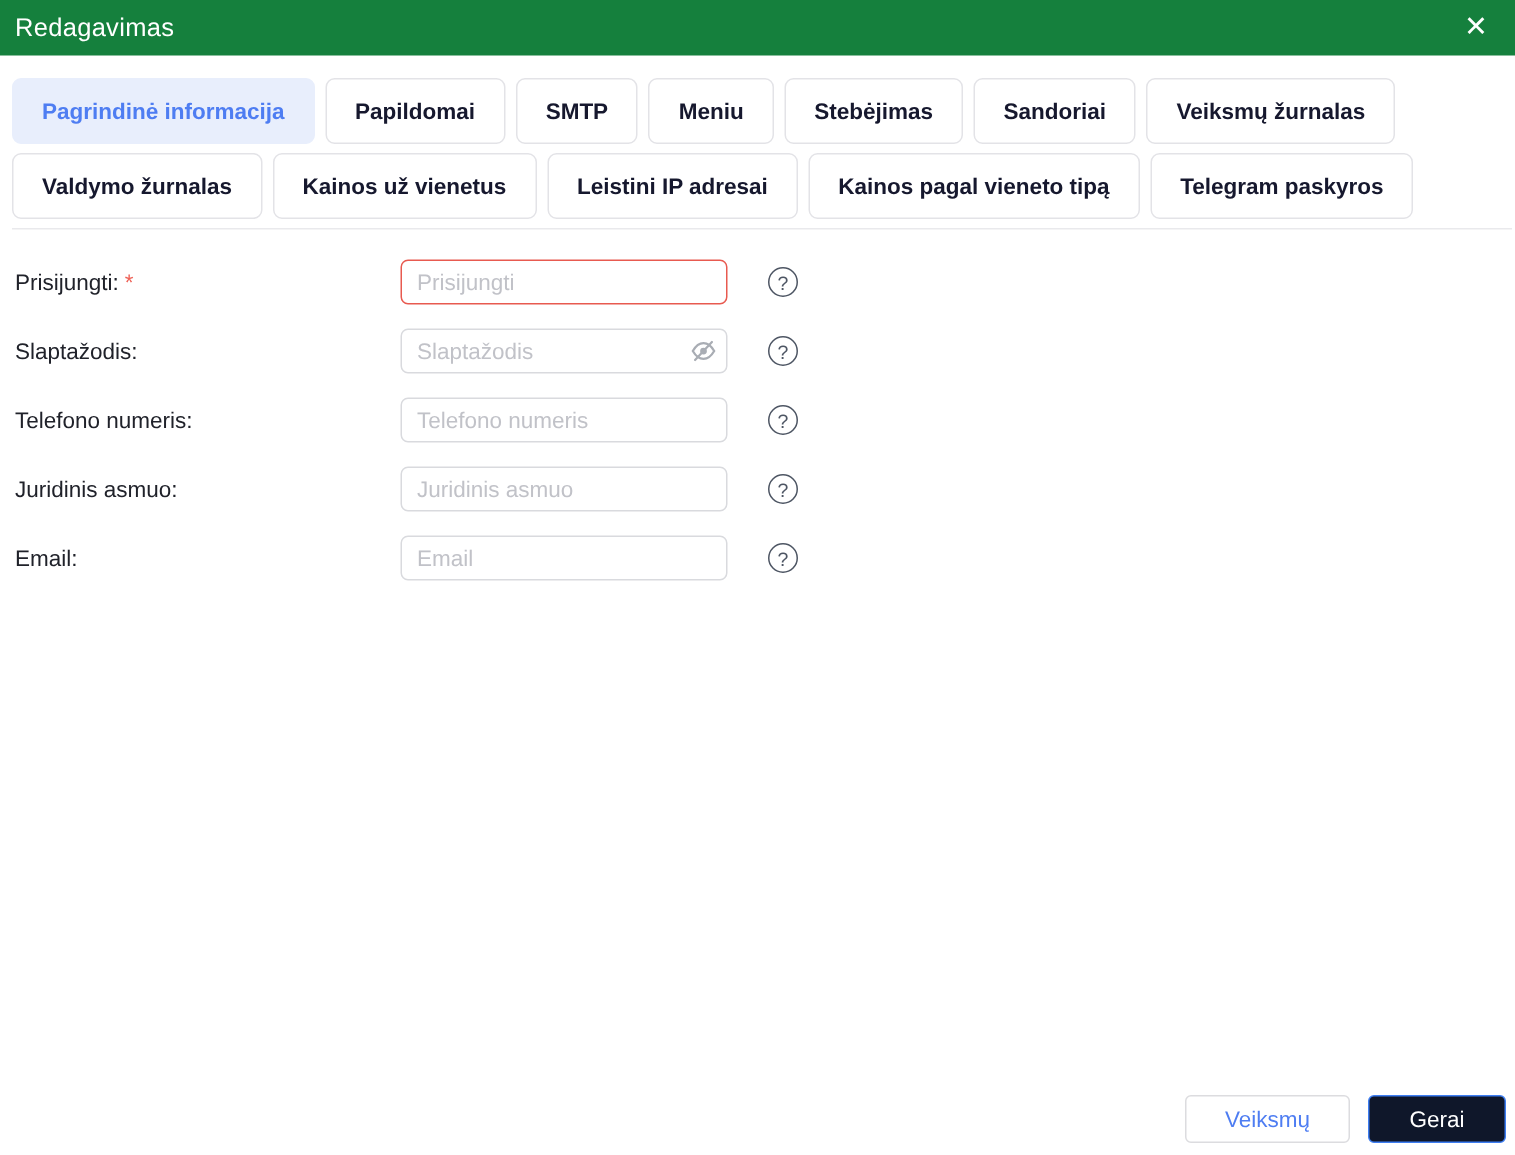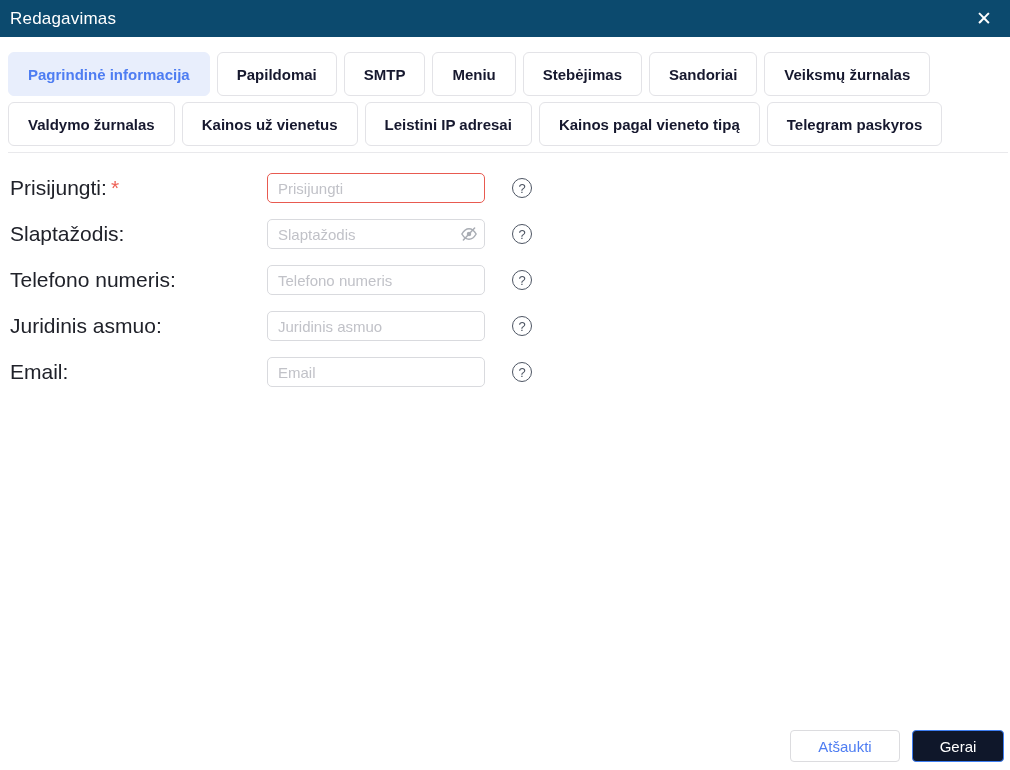--- a/index.html
+++ b/index.html
@@ -7,21 +7,21 @@
     width: 1010px; height: 770px;
     position: relative;
     background: #ffffff;
     font-family: "Liberation Sans", sans-serif;
     overflow: hidden;
   }
 
   
   .dlg-header {
     height: 37px;
-    background: #0c4a6e;
+    background: #15803d;
     color: #ffffff;
     display: flex;
     align-items: center;
     padding: 0 14px 0 10px;
     box-sizing: border-box;
   }
   .dlg-title { font-size: 17px; letter-spacing: .2px; }
   .dlg-close {
     margin-left: auto;
     font-size: 19px;
@@ -58,21 +58,21 @@
 
   .divider {
     border: none;
     border-top: 1px solid #e9e9ec;
     margin: 2px 2px 0 8px;
   }
 
   
   .form { padding: 20px 0 0 10px; }
   .form-row { display: flex; align-items: center; height: 30px; margin-bottom: 16px; }
-  .form-label { width: 257px; font-size: 21px; color: #20222a; box-sizing: border-box; }
+  .form-label { width: 257px; font-size: 15px; color: #20222a; box-sizing: border-box; }
   .req-mark { color: #ee6156; margin-left: 4px; }
   .input-wrap { position: relative; width: 218px; height: 30px; }
   .input-wrap input {
     width: 100%; height: 100%;
     box-sizing: border-box;
     border: 1px solid #d9dade;
     border-radius: 5px;
     padding: 0 10px;
     font-size: 15px;
     color: #7f1d1d;
@@ -173,15 +173,15 @@
       <div class="help-badge">?</div>
     </div>
     <div class="form-row">
       <div class="form-label"><span>Email:</span></div>
       <div class="input-wrap"><input type="text" placeholder="Email" style=""></div>
       <div class="help-badge">?</div>
     </div>
   </div>
 
 <div class="footer">
-  <div class="btn btn-cancel">Atšaukti</div>
+  <div class="btn btn-cancel">Veiksmų</div>
   <div class="btn btn-ok">Gerai</div>
 </div>
 
 </body></html>

